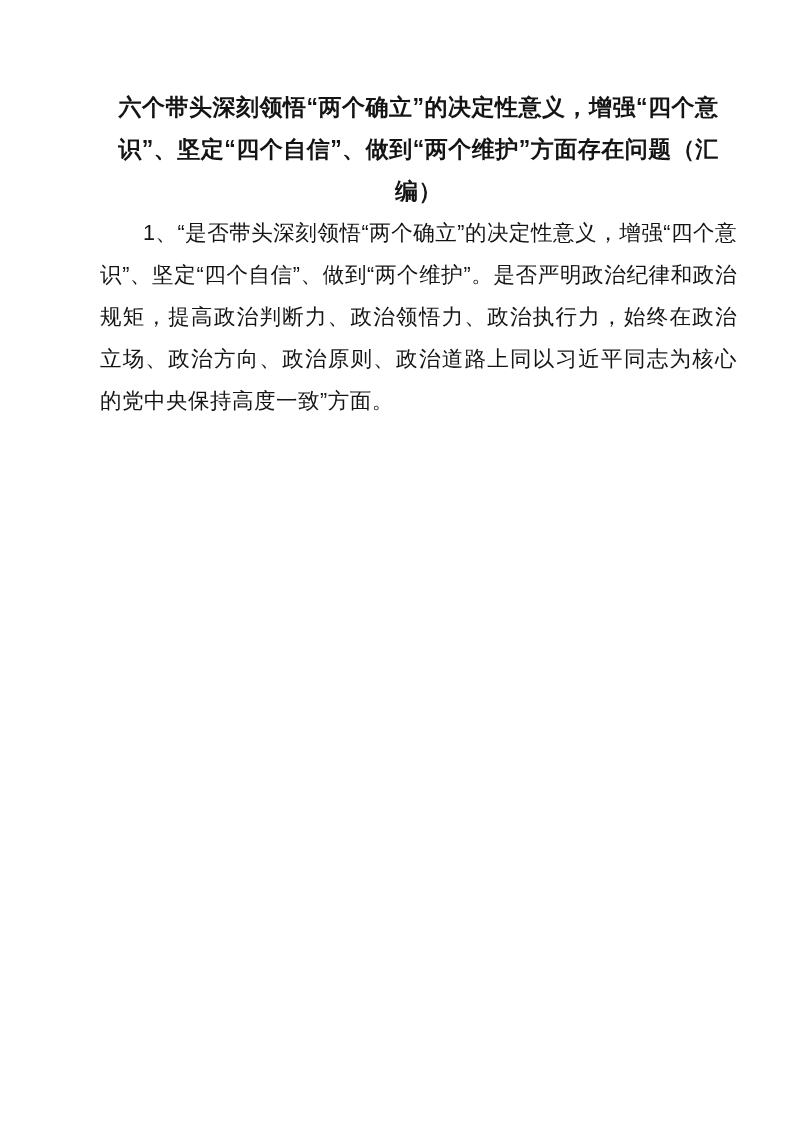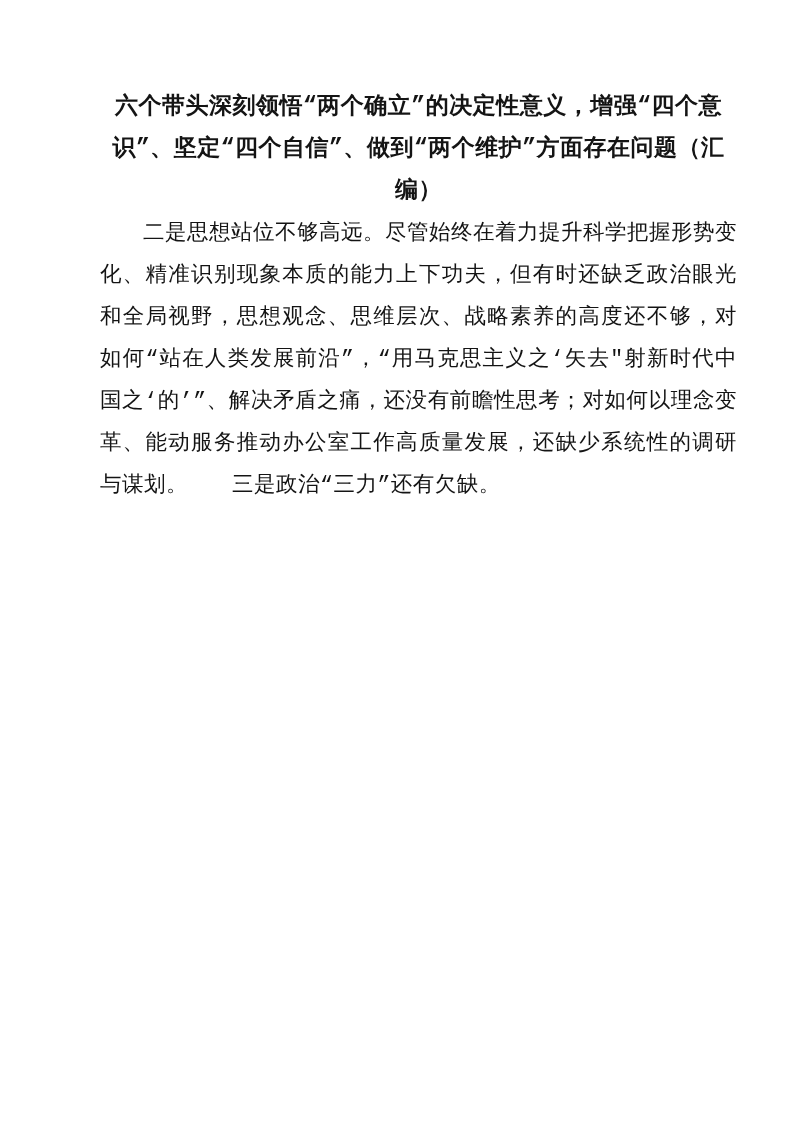--- a/index.html
+++ b/index.html
@@ -9,21 +9,21 @@
   }
   .page {
     position: relative;
     width: 793px;
     height: 1122px;
     margin: 0 auto;
     background: #ffffff;
     box-sizing: border-box;
     padding: 86px 56px 0 100px;
     overflow: hidden;
-    font-family: Liberation Mono, monospace;
+    font-family: Liberation Sans, sans-serif;
     color: #141414;
   }
   .doc-title {
     margin: 0;
     font-size: 23px;
     font-weight: bold;
     line-height: 42px;
     text-align: center;
     letter-spacing: 0.5px;
   }
@@ -36,14 +36,14 @@
     text-align-last: left;
     text-indent: 2em;
     letter-spacing: 0.5px;
   }
 </style>
 </head>
 <body>
 
 <div class="page">
   <h1 class="doc-title">六个带头深刻领悟“两个确立”的决定性意义，增强“四个意识”、坚定“四个自信”、做到“两个维护”方面存在问题（汇编）</h1>
-  <p class="para">二是思想站位不够高远。尽管始终在着力提升科学把握形势变化、精准识别现象本质的能力上下功夫，但有时还缺乏政治眼光和全局视野，思想观念、思维层次、战略素养的高度还不够，对如何“站在人类发展前沿”，“用马克思主义之‘矢去"射新时代中国之‘的’”、解决矛盾之痛，还没有前瞻性思考；对如何以理念变革、能动服务推动办公室工作高质量发展，还缺少系统性的调研与谋划。　　三是政治“三力”还有欠缺。</p>
+  <p class="para">1、“是否带头深刻领悟“两个确立”的决定性意义，增强“四个意识”、坚定“四个自信”、做到“两个维护”。是否严明政治纪律和政治规矩，提高政治判断力、政治领悟力、政治执行力，始终在政治立场、政治方向、政治原则、政治道路上同以习近平同志为核心的党中央保持高度一致”方面。</p>
 </div>
 
 </body></html>

